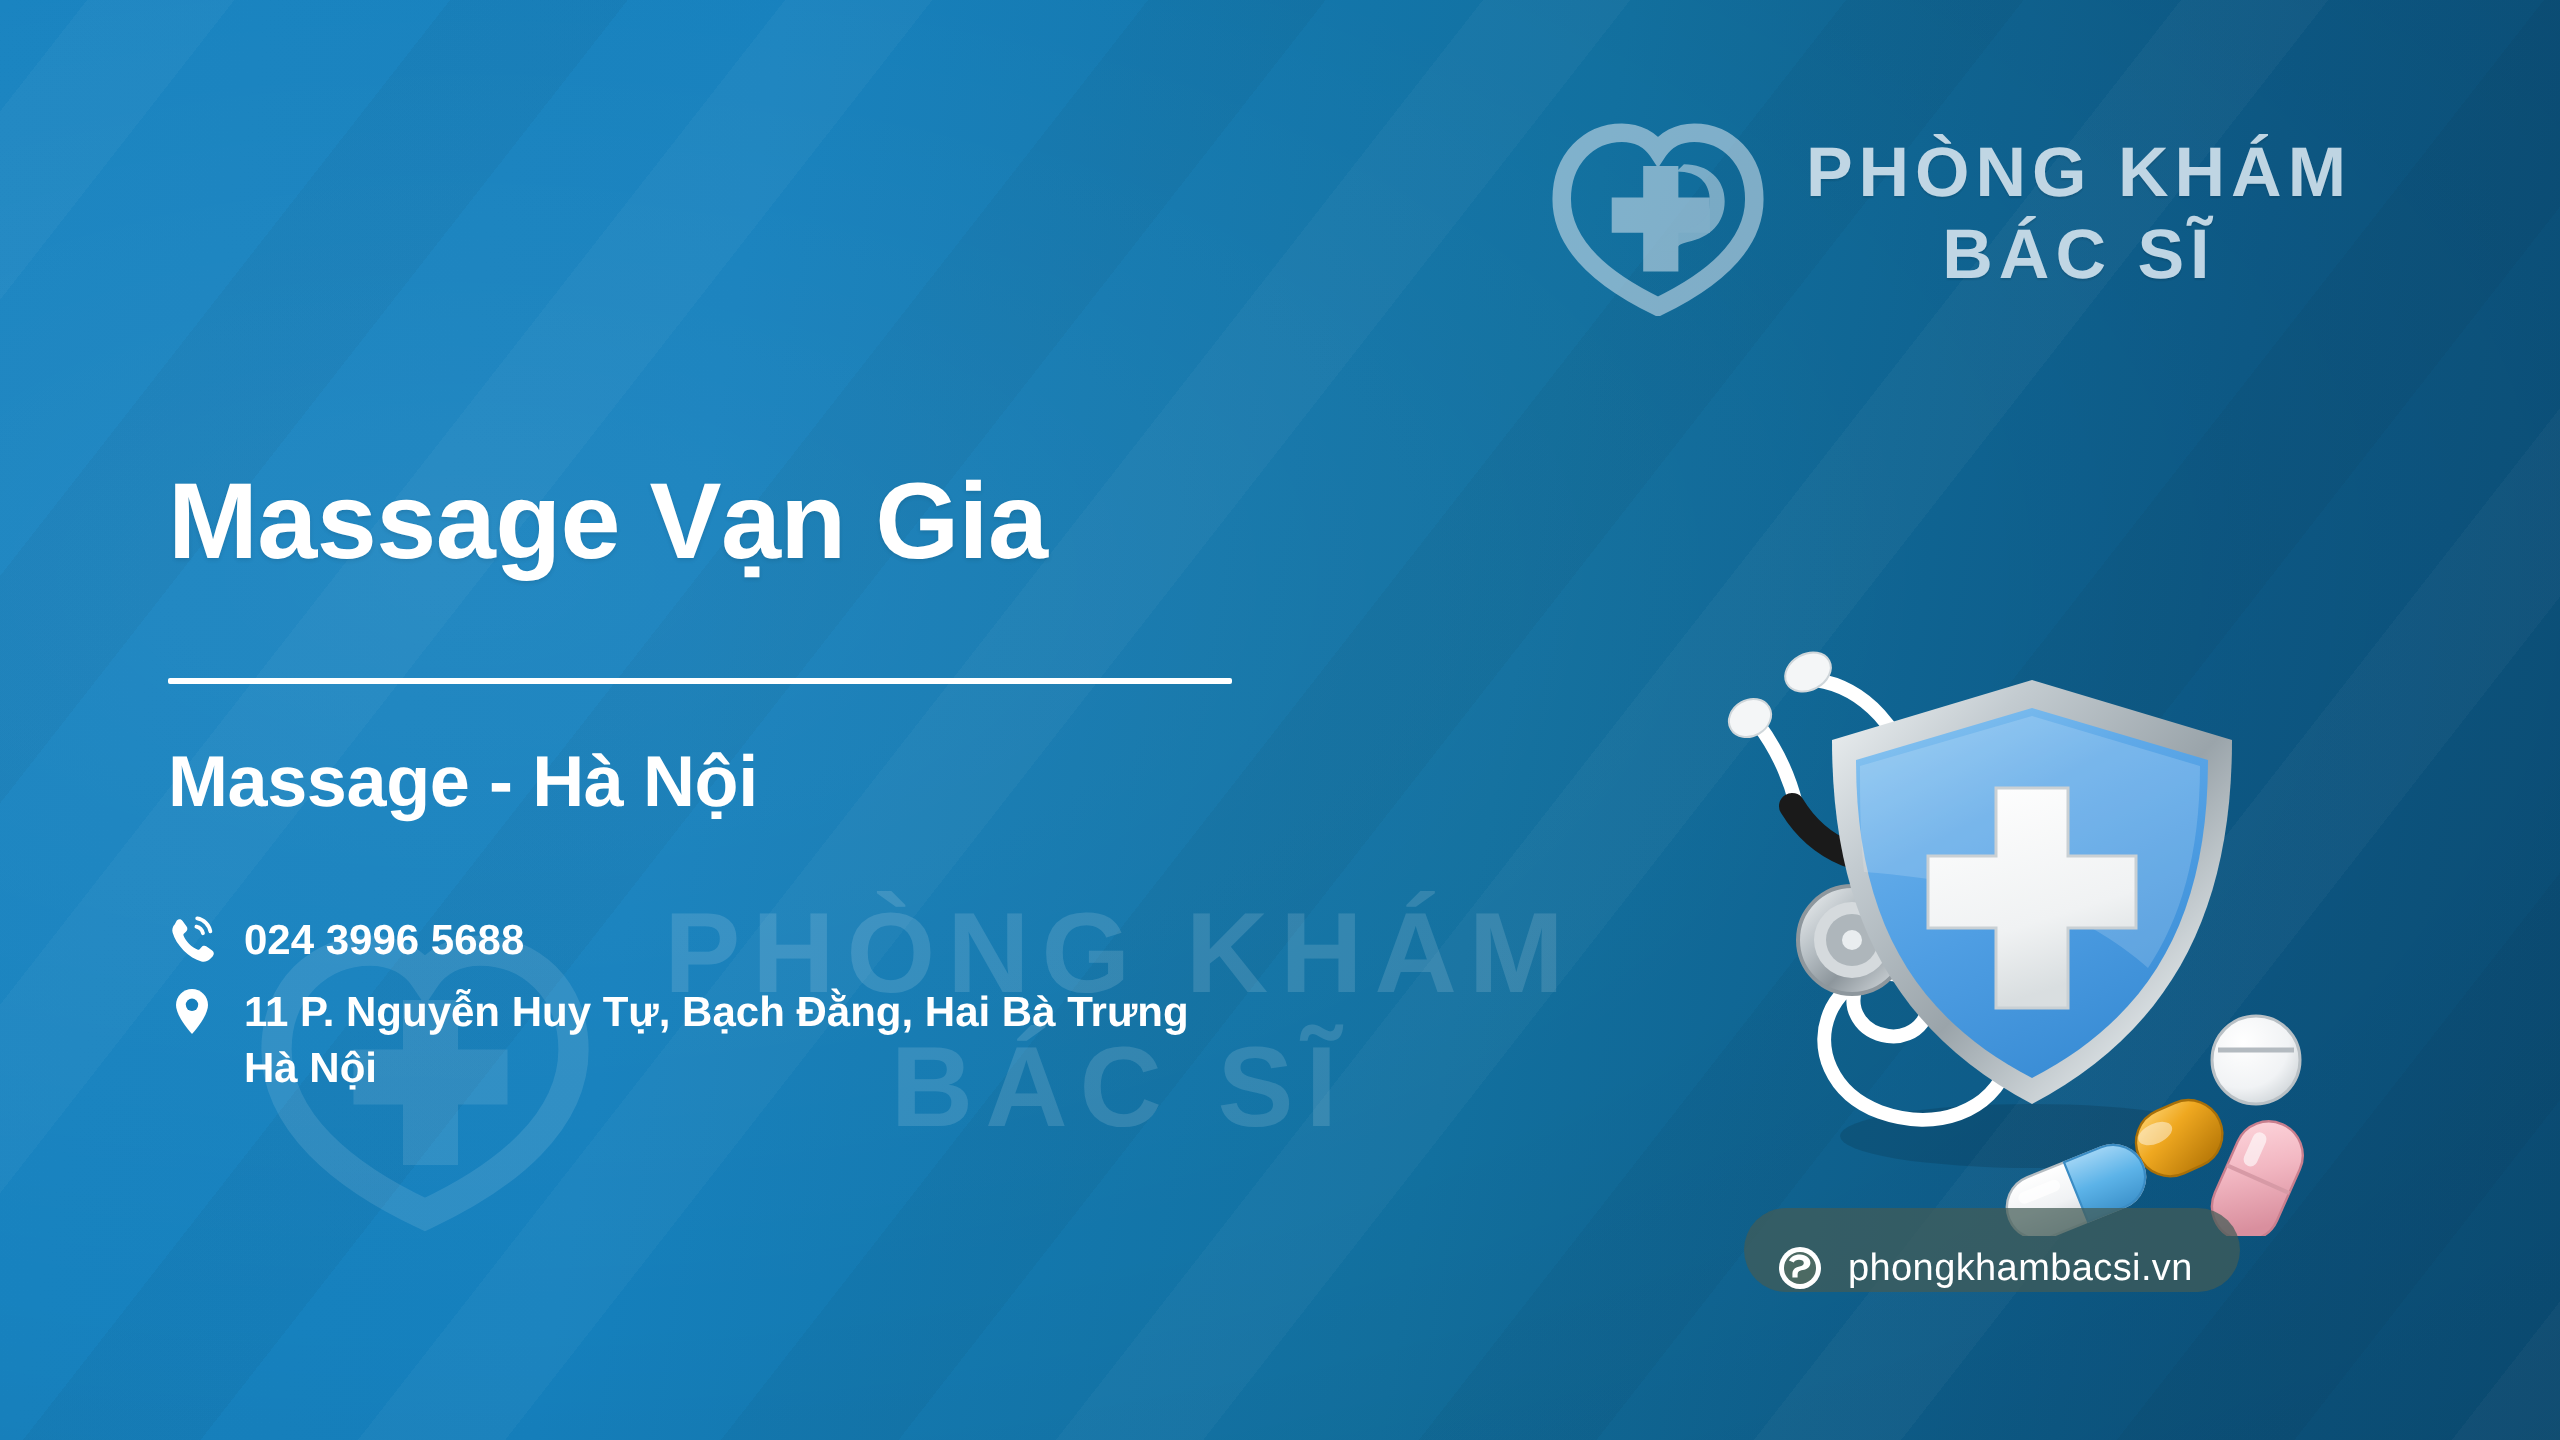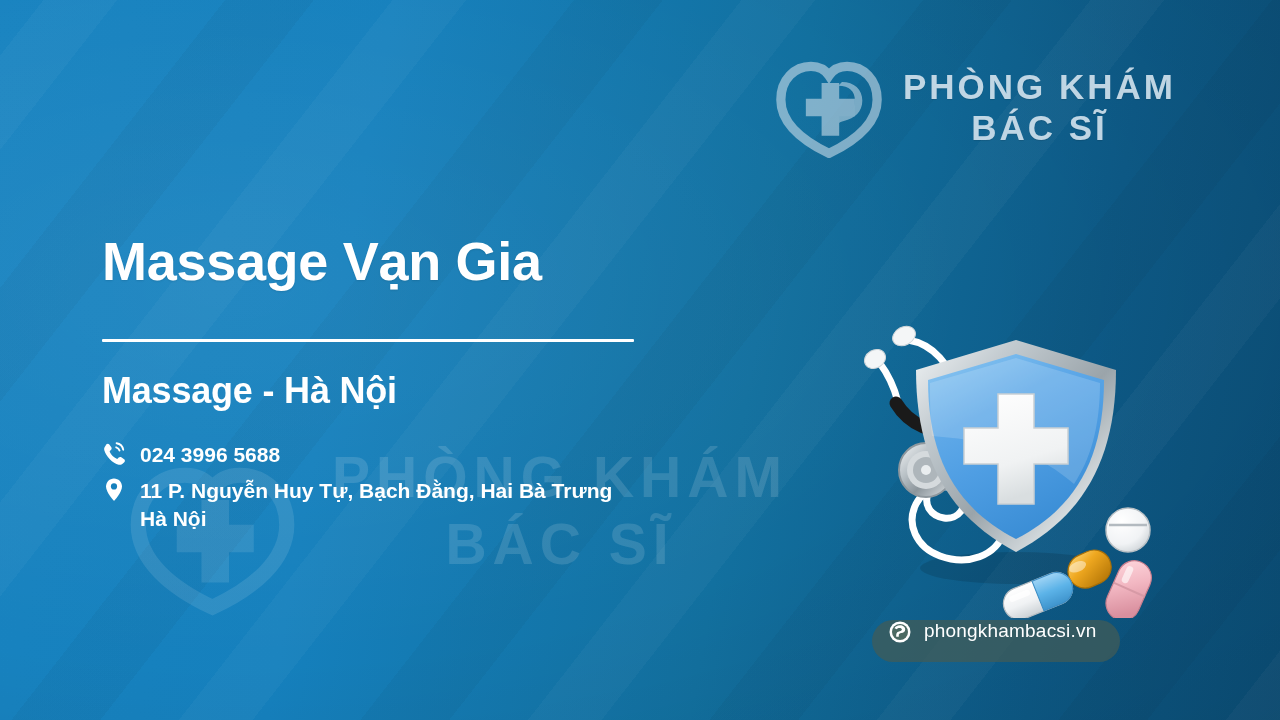--- a/index.html
+++ b/index.html
@@ -97,21 +97,21 @@
     line-height: 1.16;
     text-align: center;
     text-shadow: 0 1px 1px rgba(0,0,0,0.12);
   }
   .brand-l1 { font-size: 35px; }
   .brand-l2 { font-size: 35px; }
 
   
   .content {
     position: absolute;
-    left: 102px;
+    left: 84px;
     top: 232px;
     width: 700px;
   }
   .title {
     color: #ffffff;
     font-size: 54px;
     font-weight: 700;
     line-height: 1.08;
     letter-spacing: -0.3px;
     margin: 0;
@@ -134,21 +134,21 @@
 
   .contact-row {
     display: flex;
     align-items: flex-start;
     gap: 14px;
     color: #ffffff;
     font-size: 21px;
     font-weight: 700;
     line-height: 1.35;
   }
-  .row-phone { margin-top: 28px; }
+  .row-phone { margin-top: 44px; }
   .row-addr  { margin-top: 6px; }
   .c-icon {
     flex: none;
     width: 24px;
     height: 26px;
     margin-top: 1px;
   }
   .c-text { padding-top: 1px; }
 
   
@@ -157,24 +157,24 @@
     left: 838px;
     top: 318px;
     width: 330px;
     height: 300px;
   }
 
   
   .url-badge {
     position: absolute;
     left: 872px;
-    top: 620px;
+    top: 604px;
     height: 42px;
     display: flex;
-    align-items: flex-start;
+    align-items: flex-end;
     gap: 12px;
     padding: 0 24px 0 16px;
     border-radius: 21px;
     background: rgba(66, 92, 86, 0.72);
     color: #ffffff;
   }
   .url-icon { width: 24px; height: 24px; flex: none; }
   .url-text {
     font-size: 19px;
     font-weight: 400;

